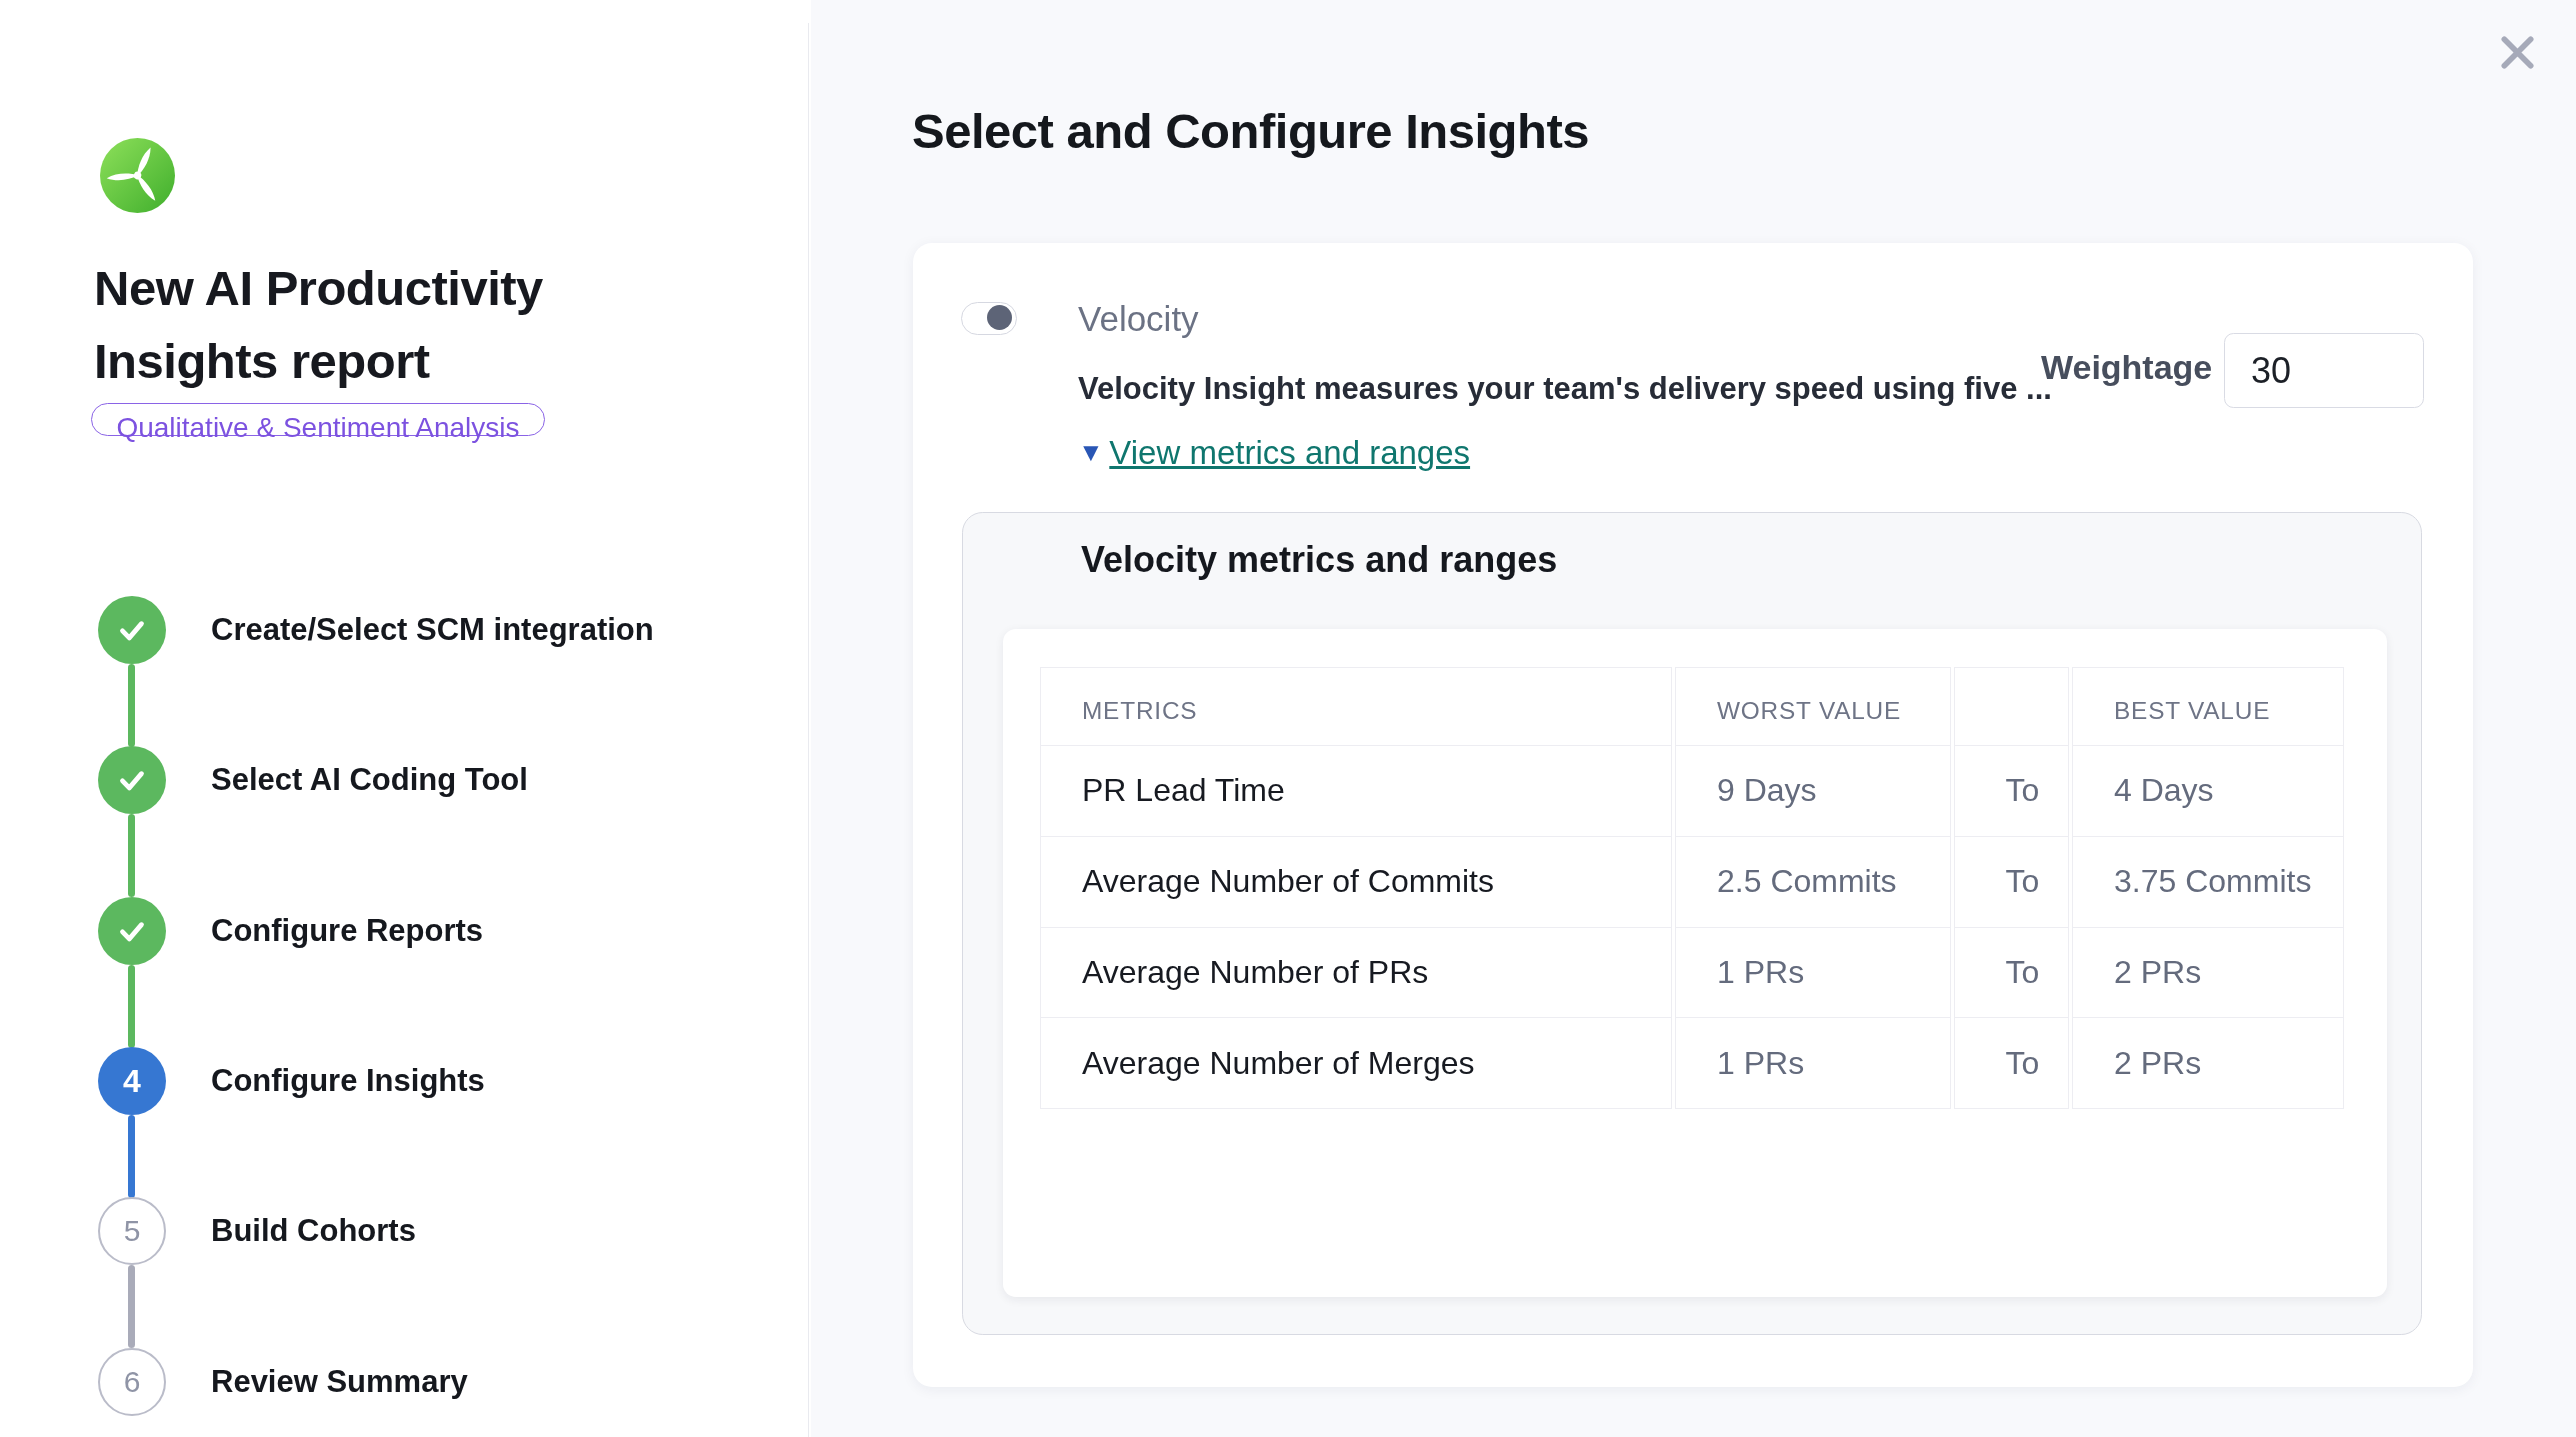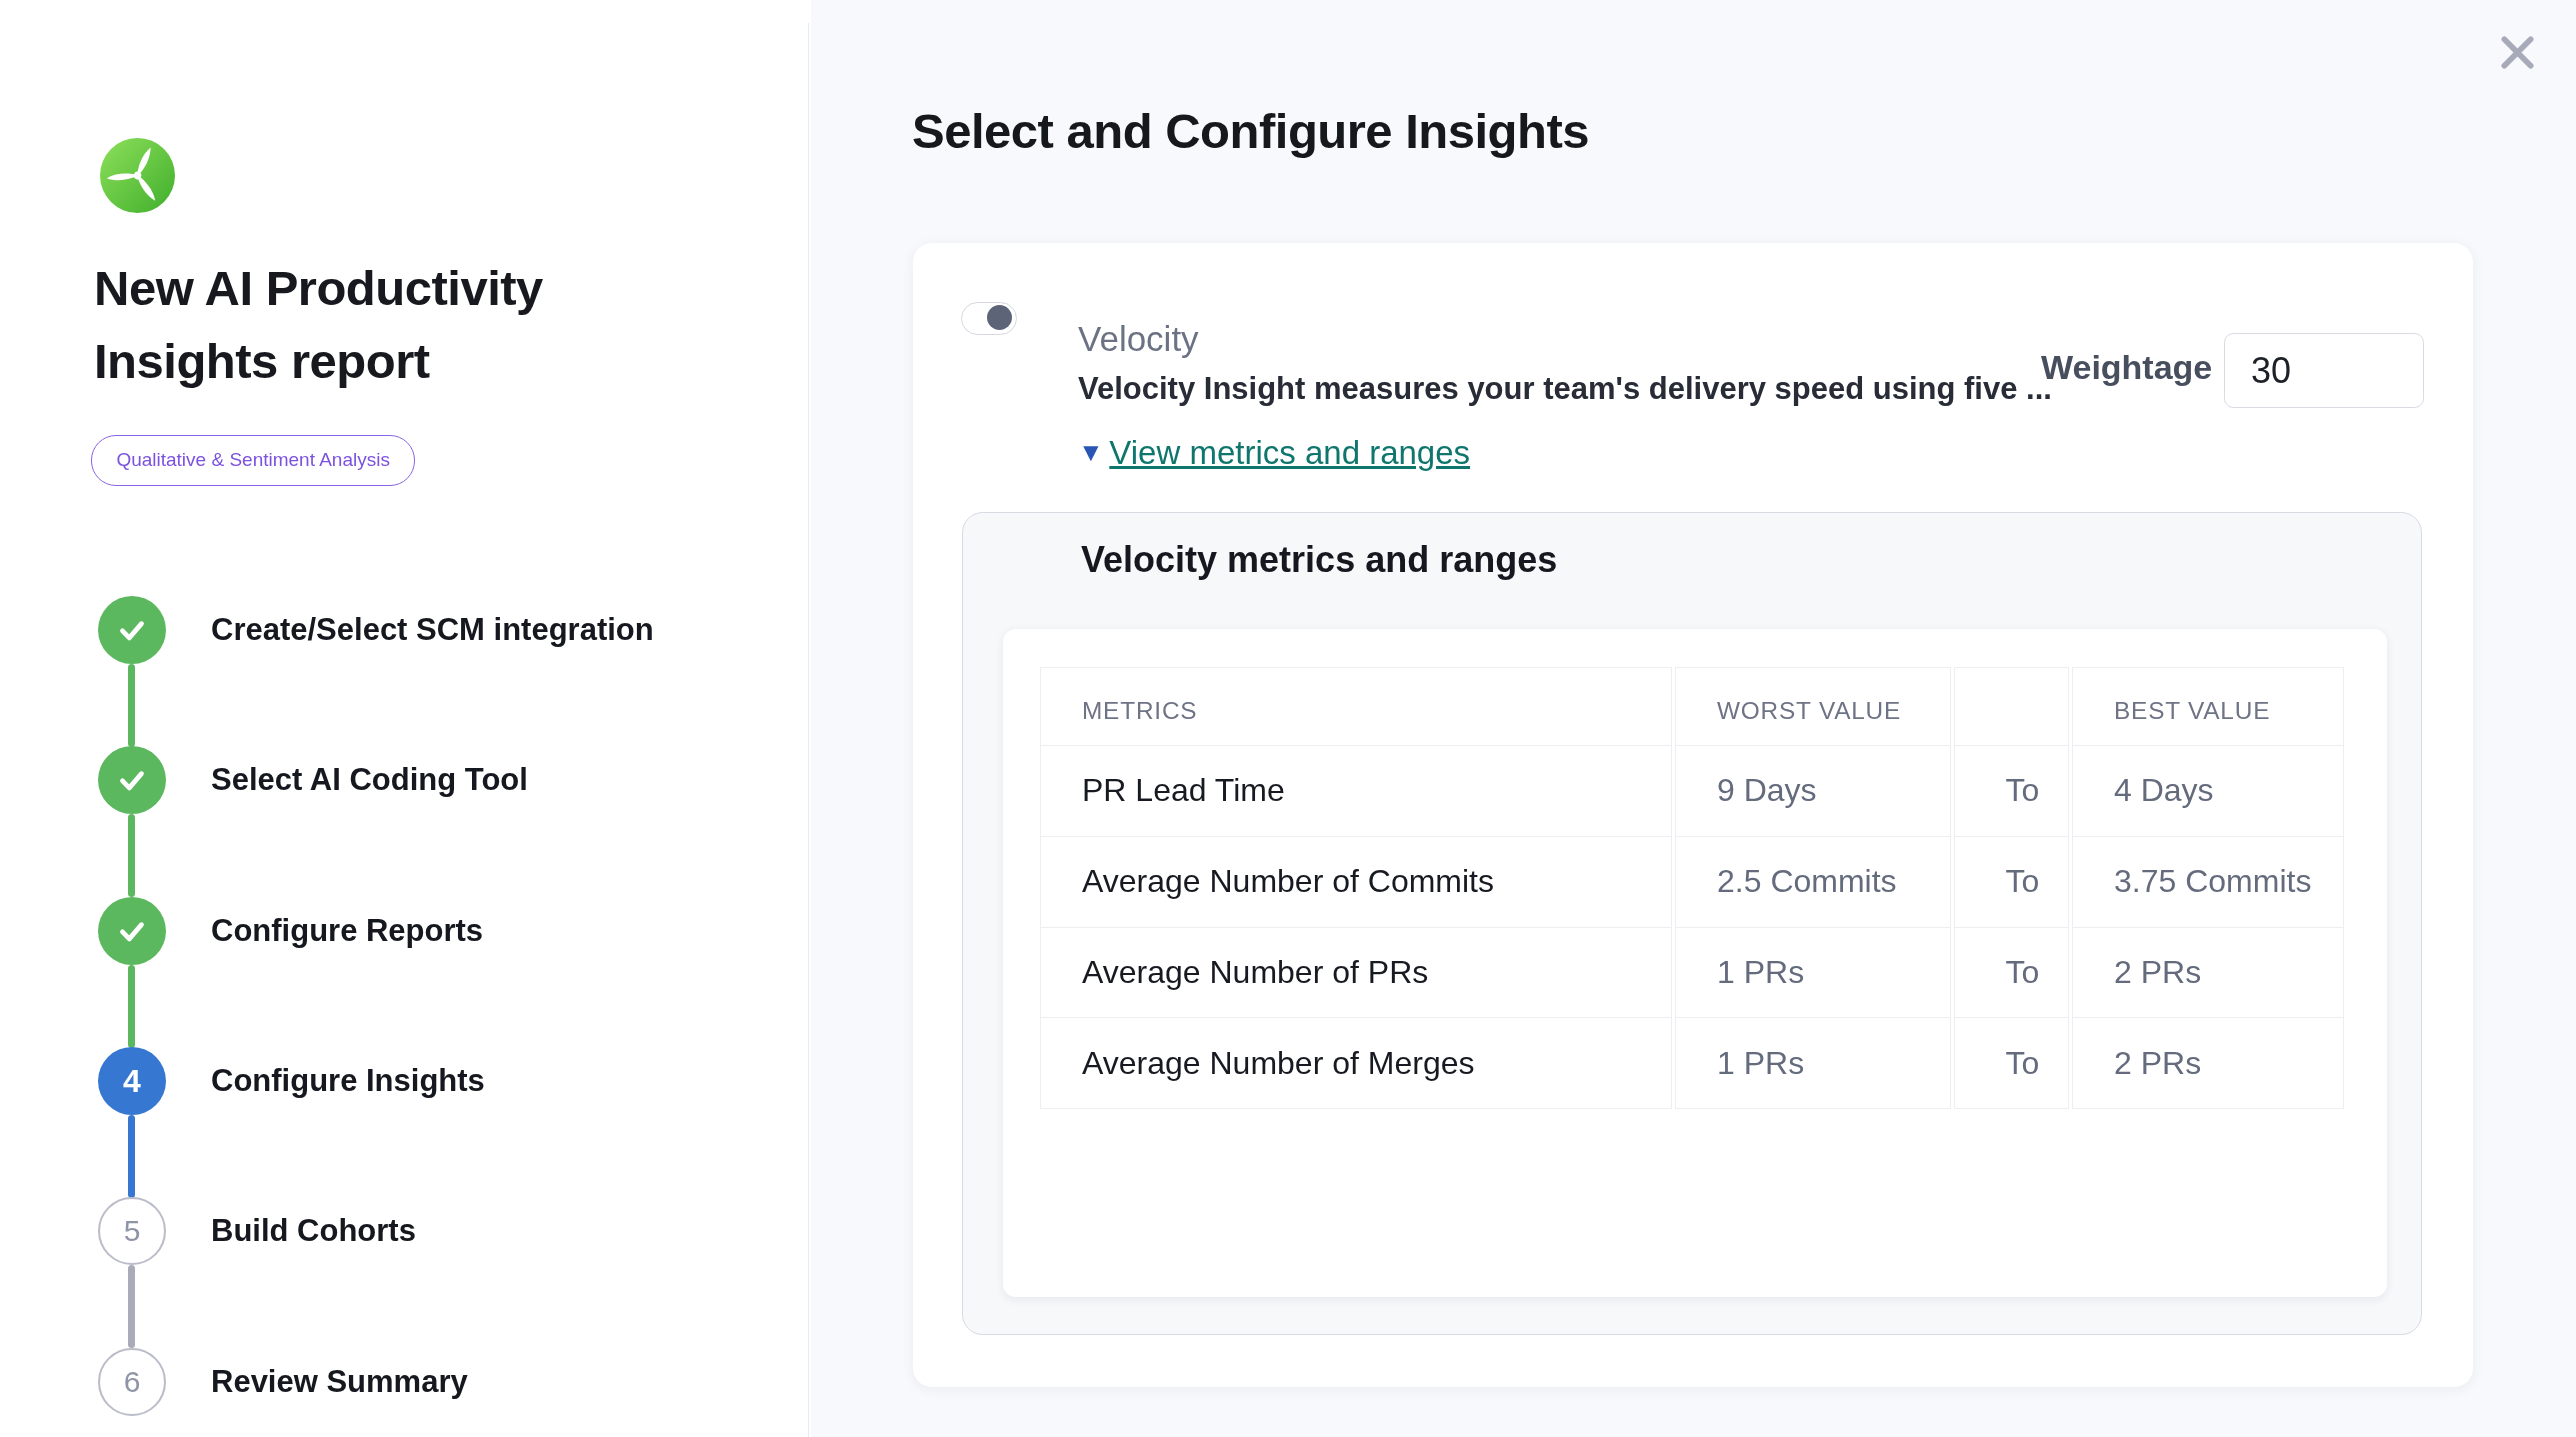--- a/index.html
+++ b/index.html
@@ -4,23 +4,23 @@
 <style>
   html,body{margin:0;padding:0;background:#ffffff;width:2576px;height:1437px;overflow:hidden;
     font-family:"Liberation Sans","DejaVu Sans",sans-serif;-webkit-font-smoothing:antialiased;}
 
   
   .sidebar{position:absolute;left:0;top:0;width:809px;height:1437px;background:#ffffff;
     border-right:1.9px solid #e9eaef;box-sizing:border-box;margin-top:23px;}
   .logo{position:absolute;left:100px;top:115px;width:75px;height:75px;}
   .report-title{position:absolute;left:94px;top:229px;width:601px;margin:0;
     font-size:49px;line-height:73px;font-weight:700;color:#17191f;letter-spacing:-0.5px;}
-  .badge{position:absolute;left:91px;top:412px;height:51px;line-height:47px;
+  .badge{position:absolute;left:91px;top:380px;height:33px;line-height:47px;
     display:inline-block;padding:0 24.4px;border:1.9px solid #8a63e6;border-radius:25px;
-    color:#7c52e0;font-size:19px;box-sizing:border-box;background:#ffffff;}
+    color:#7c52e0;font-size:28px;box-sizing:border-box;background:#ffffff;}
 
   .stepper{position:absolute;left:98px;top:573px;width:658px;}
   .step{position:absolute;left:0;width:658px;height:150px;}
   .step-circle{position:absolute;left:0;top:0;width:68px;height:68px;border-radius:50%;
     box-sizing:border-box;display:flex;align-items:center;justify-content:center;}
   .step-circle.done{background:#5cb85f;}
   .step-circle.active{background:#3677d2;color:#ffffff;font-size:32px;font-weight:700;}
   .step-circle.pending{background:#ffffff;border:2.8px solid #babcc9;color:#8f94a6;font-size:30px;font-weight:500;}
   .connector{position:absolute;left:30px;top:68px;width:6.6px;height:83px;border-radius:3.8px;}
   .step-label{position:absolute;left:113px;top:0;height:68px;display:flex;align-items:center;
@@ -33,21 +33,21 @@
     color:#15181d;letter-spacing:-0.5px;text-align:right;}
 
   .card{position:absolute;left:102px;top:243px;width:1560px;height:1144px;background:#ffffff;
     border-radius:19px;box-shadow:0 2.8px 13px rgba(25,30,60,0.06);}
 
   
   .toggle{position:absolute;left:48px;top:59px;width:56px;height:33px;border:1.9px solid #d6d8e1;
     border-radius:18px;background:#ffffff;box-sizing:border-box;cursor:pointer;}
   .knob{position:absolute;left:25px;top:1.9px;width:25px;height:25px;border-radius:50%;background:#5d6477;}
 
-  .insight-name{position:absolute;left:165px;top:56px;font-size:35px;font-weight:500;color:#6b7284;margin-top:20px;}
+  .insight-name{position:absolute;left:165px;top:56px;font-size:35px;font-weight:500;color:#6b7284;}
   .insight-desc{position:absolute;left:165px;top:128px;width:958px;font-size:31px;font-weight:600;
     color:#272c37;white-space:nowrap;}
   .view-link{position:absolute;left:165px;top:188px;display:flex;align-items:center;cursor:pointer;}
   .caret{font-size:26px;color:#2956b5;margin-right:5.6px;line-height:43px;}
   .view-link-label{font-size:33px;font-weight:500;color:#0f766e;line-height:43px;text-decoration:underline;}
 
   .weightage-label{position:absolute;left:1128px;top:105px;font-size:34px;font-weight:600;color:#474e5d;}
   .weightage-input{position:absolute;left:1311px;top:90px;width:200px;height:75px;box-sizing:border-box;
     border:1.9px solid #d9dbe4;border-radius:9.4px;background:#ffffff;font-size:36px;color:#1c2027;
     padding:0 0 0 26px;outline:none;font-family:"Liberation Sans","DejaVu Sans",sans-serif;}

